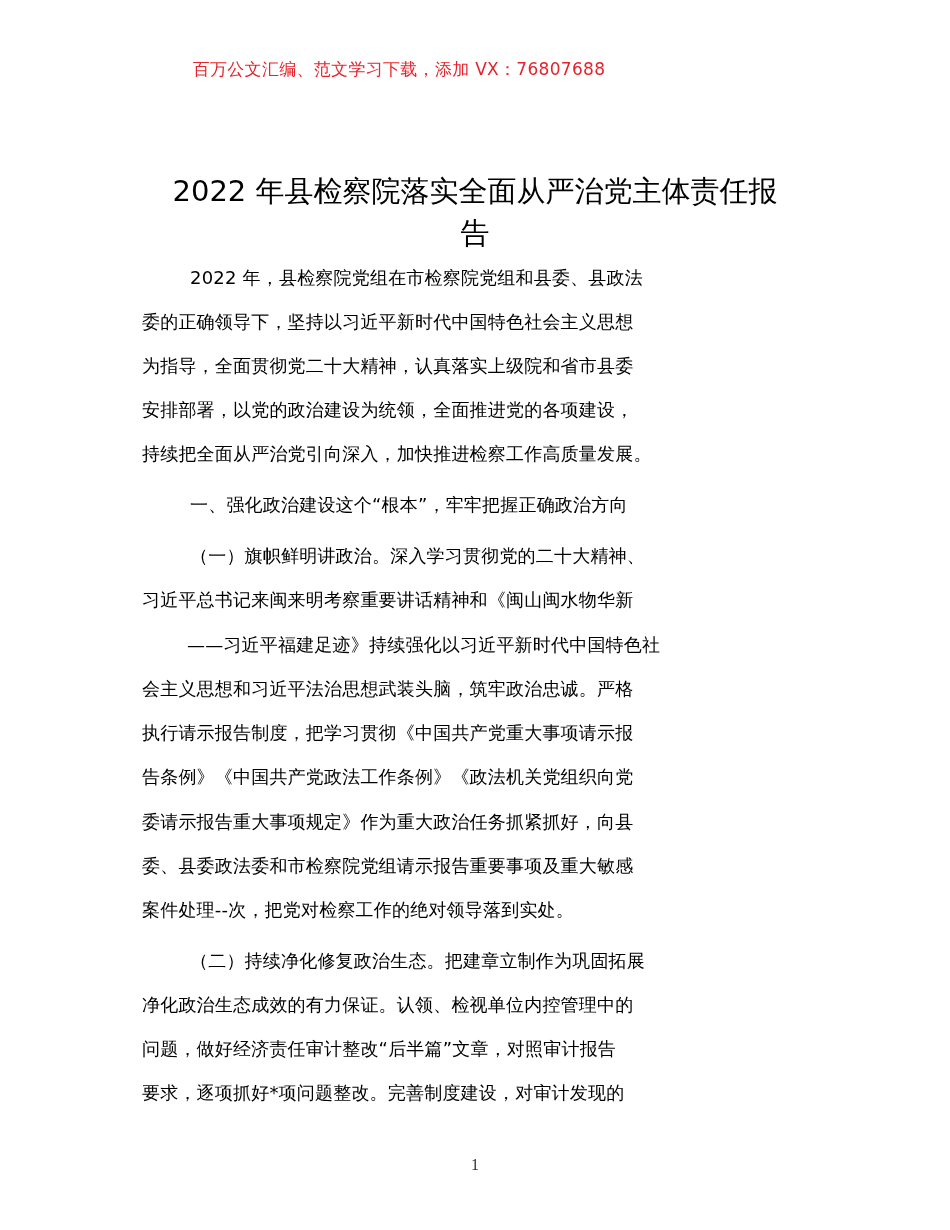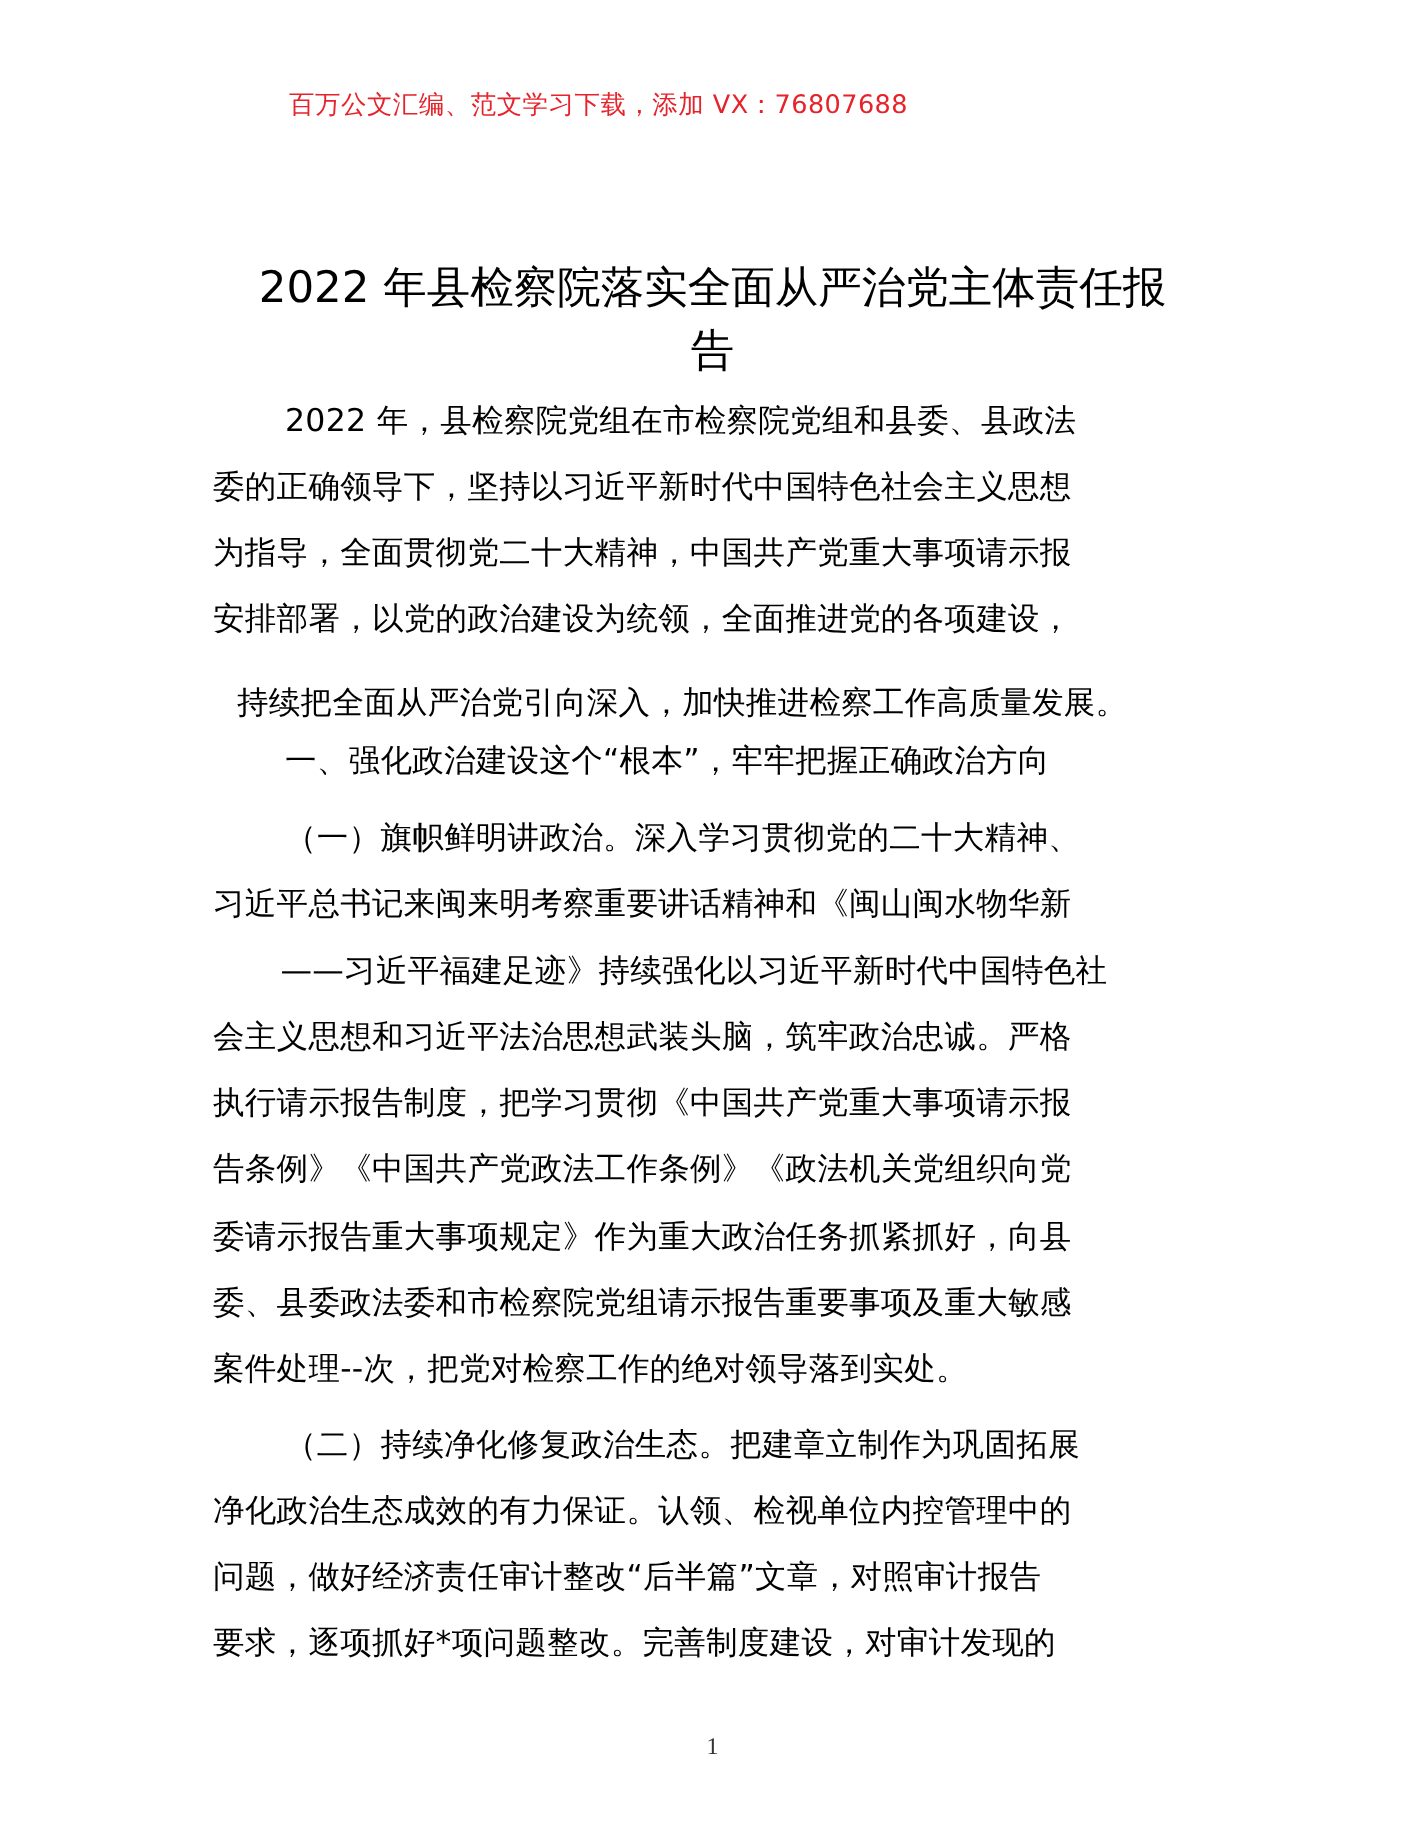--- a/index.html
+++ b/index.html
@@ -2,40 +2,40 @@
 <html><head>
   <meta charset="utf-8">
   <style>
     html, body { margin: 0; padding: 0; background: #ffffff; }
     body { width: 950px; height: 1230px; position: relative; overflow: hidden;
       font-family: "DejaVu Sans", "Liberation Sans", sans-serif; color: #000; }
     .header { position: absolute; top: 58px; left: 0; width: 798px; text-align: center;
       font-size: 17px; color: #e6222b; letter-spacing: 0.3px; }
     .title { position: absolute; top: 170px; left: 140px; width: 670px; text-align: center;
       font-size: 29px; line-height: 42px; }
-    .line { position: absolute; left: 142px; font-size: 21px; white-space: nowrap; letter-spacing: 0.2px; }
+    .line { position: absolute; left: 142px; font-size: 18px; white-space: nowrap; letter-spacing: 0.2px; }
     .footer { position: absolute; top: 1156px; left: 0; width: 950px; text-align: center;
       font-family: "Liberation Serif", serif; font-size: 16px; color: #333; }
   </style>
 </head>
 <body>
 
 <div class="header">百万公文汇编、范文学习下载，添加 VX：76807688</div>
 
 <div class="title">
   <div>2022 年县检察院落实全面从严治党主体责任报</div>
   <div>告</div>
 </div>
 
 <div id="body-lines">
     <div class="line" style="top: 266px; left: 190px;">2022 年，县检察院党组在市检察院党组和县委、县政法</div>
     <div class="line" style="top: 310px; left: 142px;">委的正确领导下，坚持以习近平新时代中国特色社会主义思想</div>
-    <div class="line" style="top: 354px; left: 142px;">为指导，全面贯彻党二十大精神，中国共产党重大事项请示报</div>
+    <div class="line" style="top: 354px; left: 142px;">为指导，全面贯彻党二十大精神，认真落实上级院和省市县委</div>
     <div class="line" style="top: 398px; left: 142px;">安排部署，以党的政治建设为统领，全面推进党的各项建设，</div>
-    <div class="line" style="top: 442px; left: 158px; margin-top: 12px;">持续把全面从严治党引向深入，加快推进检察工作高质量发展。</div>
+    <div class="line" style="top: 442px; left: 142px;">持续把全面从严治党引向深入，加快推进检察工作高质量发展。</div>
     <div class="line" style="top: 493px; left: 190px;">一、强化政治建设这个“根本”，牢牢把握正确政治方向</div>
     <div class="line" style="top: 544px; left: 190px;">（一）旗帜鲜明讲政治。深入学习贯彻党的二十大精神、</div>
     <div class="line" style="top: 588px; left: 142px;">习近平总书记来闽来明考察重要讲话精神和《闽山闽水物华新</div>
     <div class="line" style="top: 633px; left: 142px; margin-left: 45px;">——习近平福建足迹》持续强化以习近平新时代中国特色社</div>
     <div class="line" style="top: 677px; left: 142px;">会主义思想和习近平法治思想武装头脑，筑牢政治忠诚。严格</div>
     <div class="line" style="top: 721px; left: 142px;">执行请示报告制度，把学习贯彻《中国共产党重大事项请示报</div>
     <div class="line" style="top: 765px; left: 142px;">告条例》《中国共产党政法工作条例》《政法机关党组织向党</div>
     <div class="line" style="top: 810px; left: 142px;">委请示报告重大事项规定》作为重大政治任务抓紧抓好，向县</div>
     <div class="line" style="top: 854px; left: 142px;">委、县委政法委和市检察院党组请示报告重要事项及重大敏感</div>
     <div class="line" style="top: 898px; left: 142px;">案件处理--次，把党对检察工作的绝对领导落到实处。</div>

